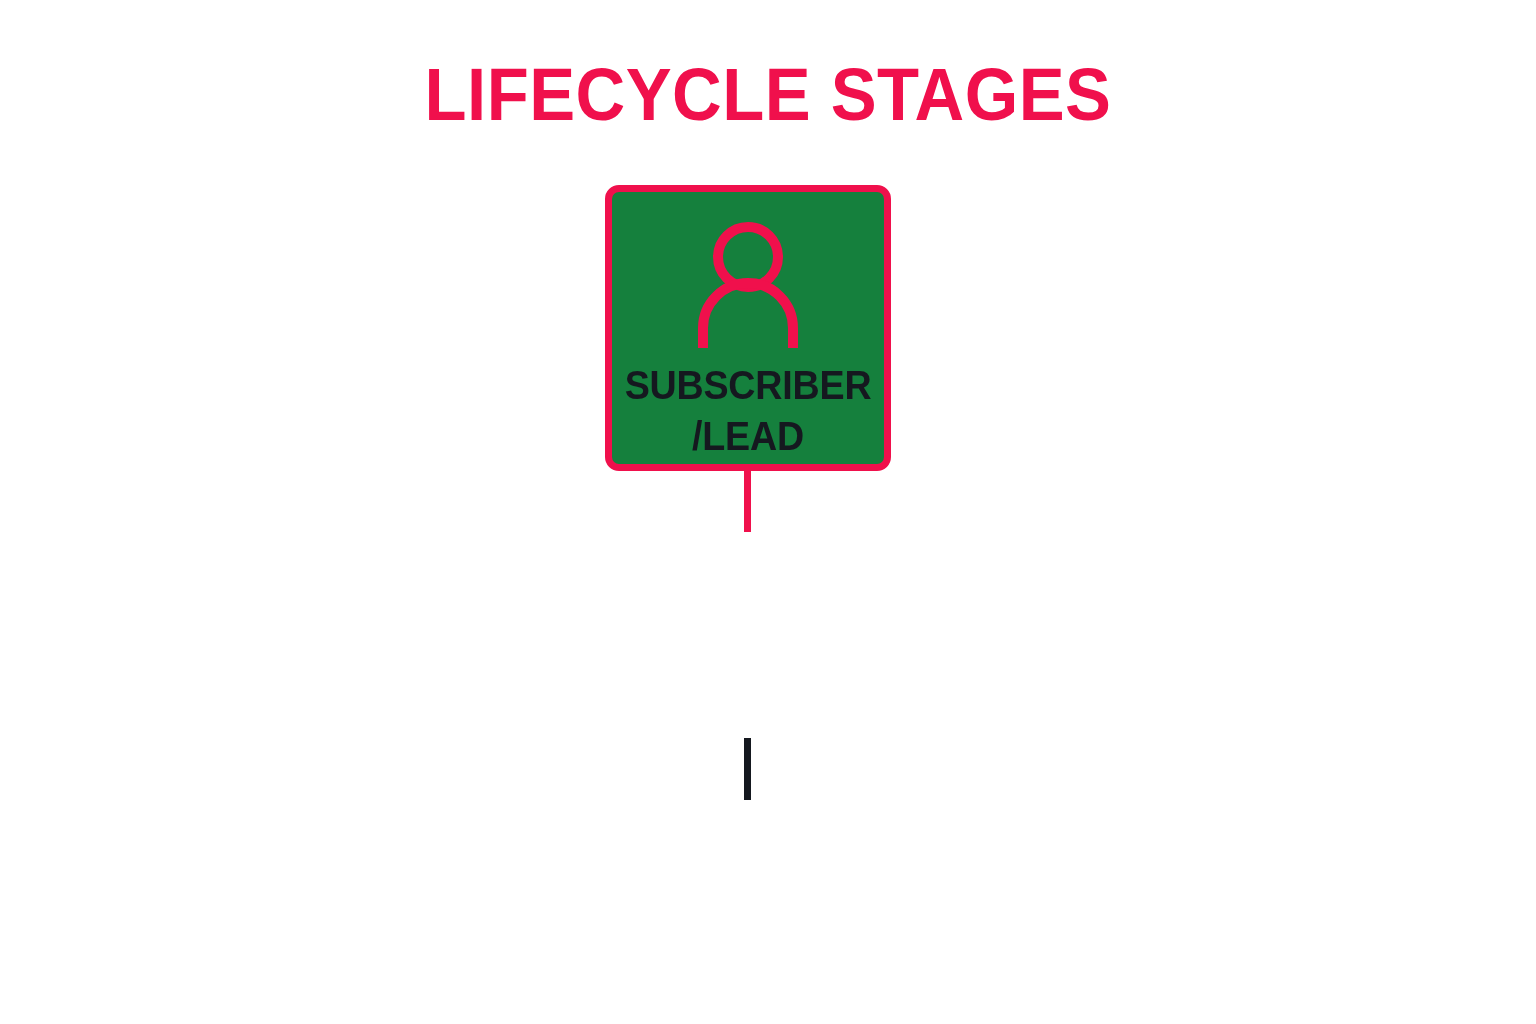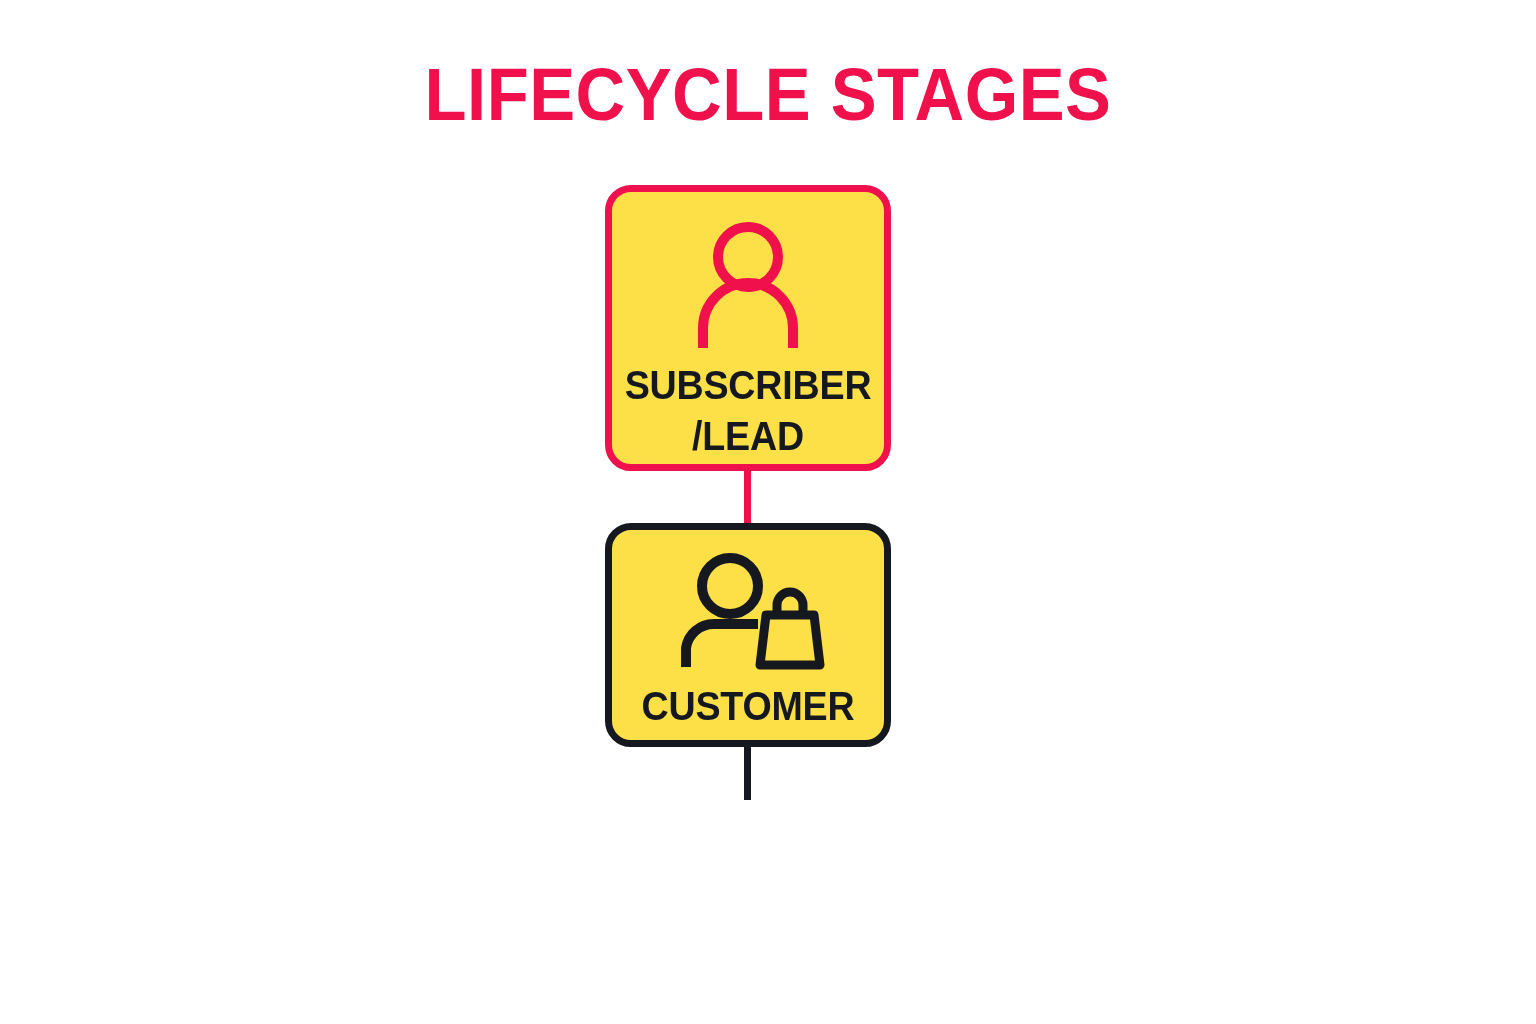--- a/index.html
+++ b/index.html
@@ -39,23 +39,23 @@
     transform: scaleX(0.93);
     transform-origin: center top;
     white-space: nowrap;
     user-select: none;
   }
 
   
   .stage-box {
     position: absolute;
     box-sizing: border-box;
-    background: #fde047;
+    background: #15803d;
     border-style: solid;
-    border-radius: 26px;
+    border-radius: 14px;
     z-index: 2;
   }
 
   .stage-box--pink {
     border-color: #F0104C;
     border-width: 7px;
   }
   .stage-box--dark {
     border-color: #15181F;
     border-width: 7px;
@@ -159,32 +159,15 @@
       <svg width="118" height="126" viewBox="0 0 118 126" fill="none" xmlns="http://www.w3.org/2000/svg">
         <circle cx="59" cy="35" r="30" stroke="#F0104C" stroke-width="10"></circle>
         <path d="M14 126 V106 A45 45 0 0 1 104 106 V126" stroke="#F0104C" stroke-width="10" fill="none" stroke-linecap="butt"></path>
       </svg>
     </div>
 
     <div class="stage-label" id="label-subscriber">SUBSCRIBER
 /LEAD</div>
   </div>
 
-  <div class="stage-box stage-box--dark" id="box-customer">
-
-    <div class="icon-wrap" id="icon-customer">
-      <svg width="160" height="118" viewBox="0 0 160 118" fill="none" xmlns="http://www.w3.org/2000/svg">
-
-        <circle cx="62" cy="33" r="28" stroke="#15181F" stroke-width="10"></circle>
-
-        <path d="M18 114 V95 A28 28 0 0 1 46 71 H90" stroke="#15181F" stroke-width="10" fill="none" stroke-linecap="butt" stroke-linejoin="round"></path>
-
-        <path d="M109 61 V52 A13 13 0 0 1 135 52 V61" stroke="#15181F" stroke-width="9" fill="none"></path>
-
-        <path d="M98 62 H146 L152 112 H92 Z" stroke="#15181F" stroke-width="9" fill="none" stroke-linejoin="round"></path>
-      </svg>
-    </div>
-
-    <div class="stage-label" id="label-customer">CUSTOMER</div>
-  </div>
 
 
 </div>
 
 </body></html>

